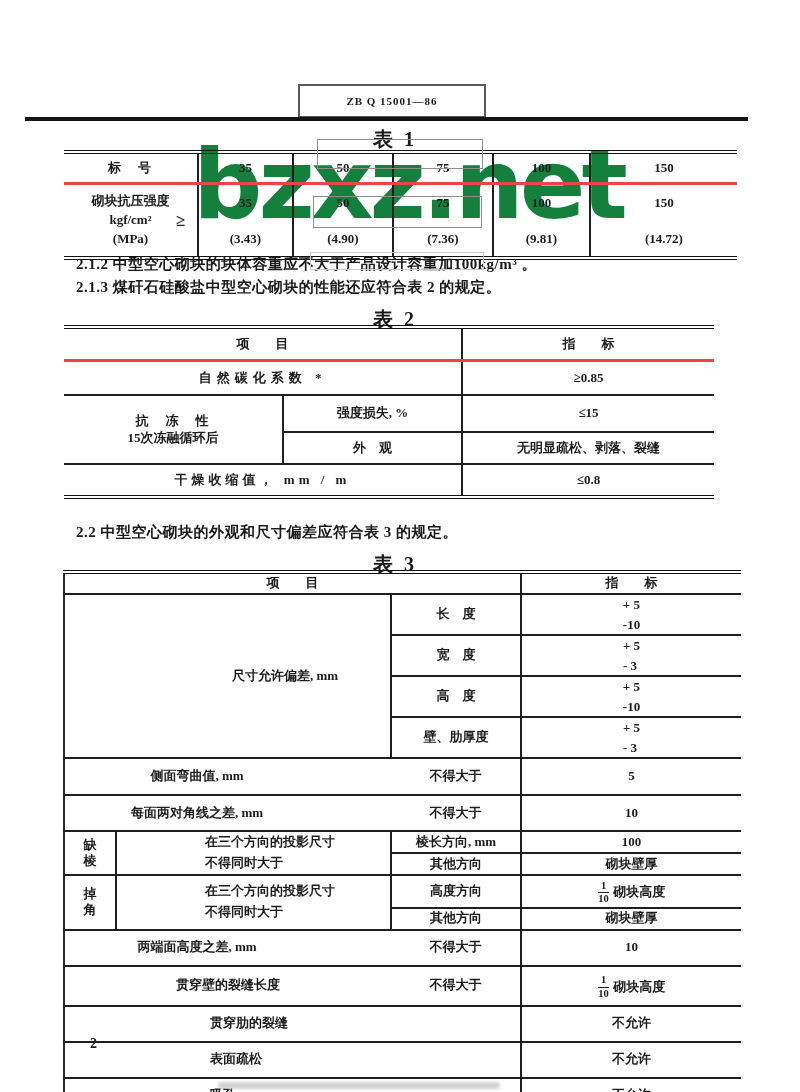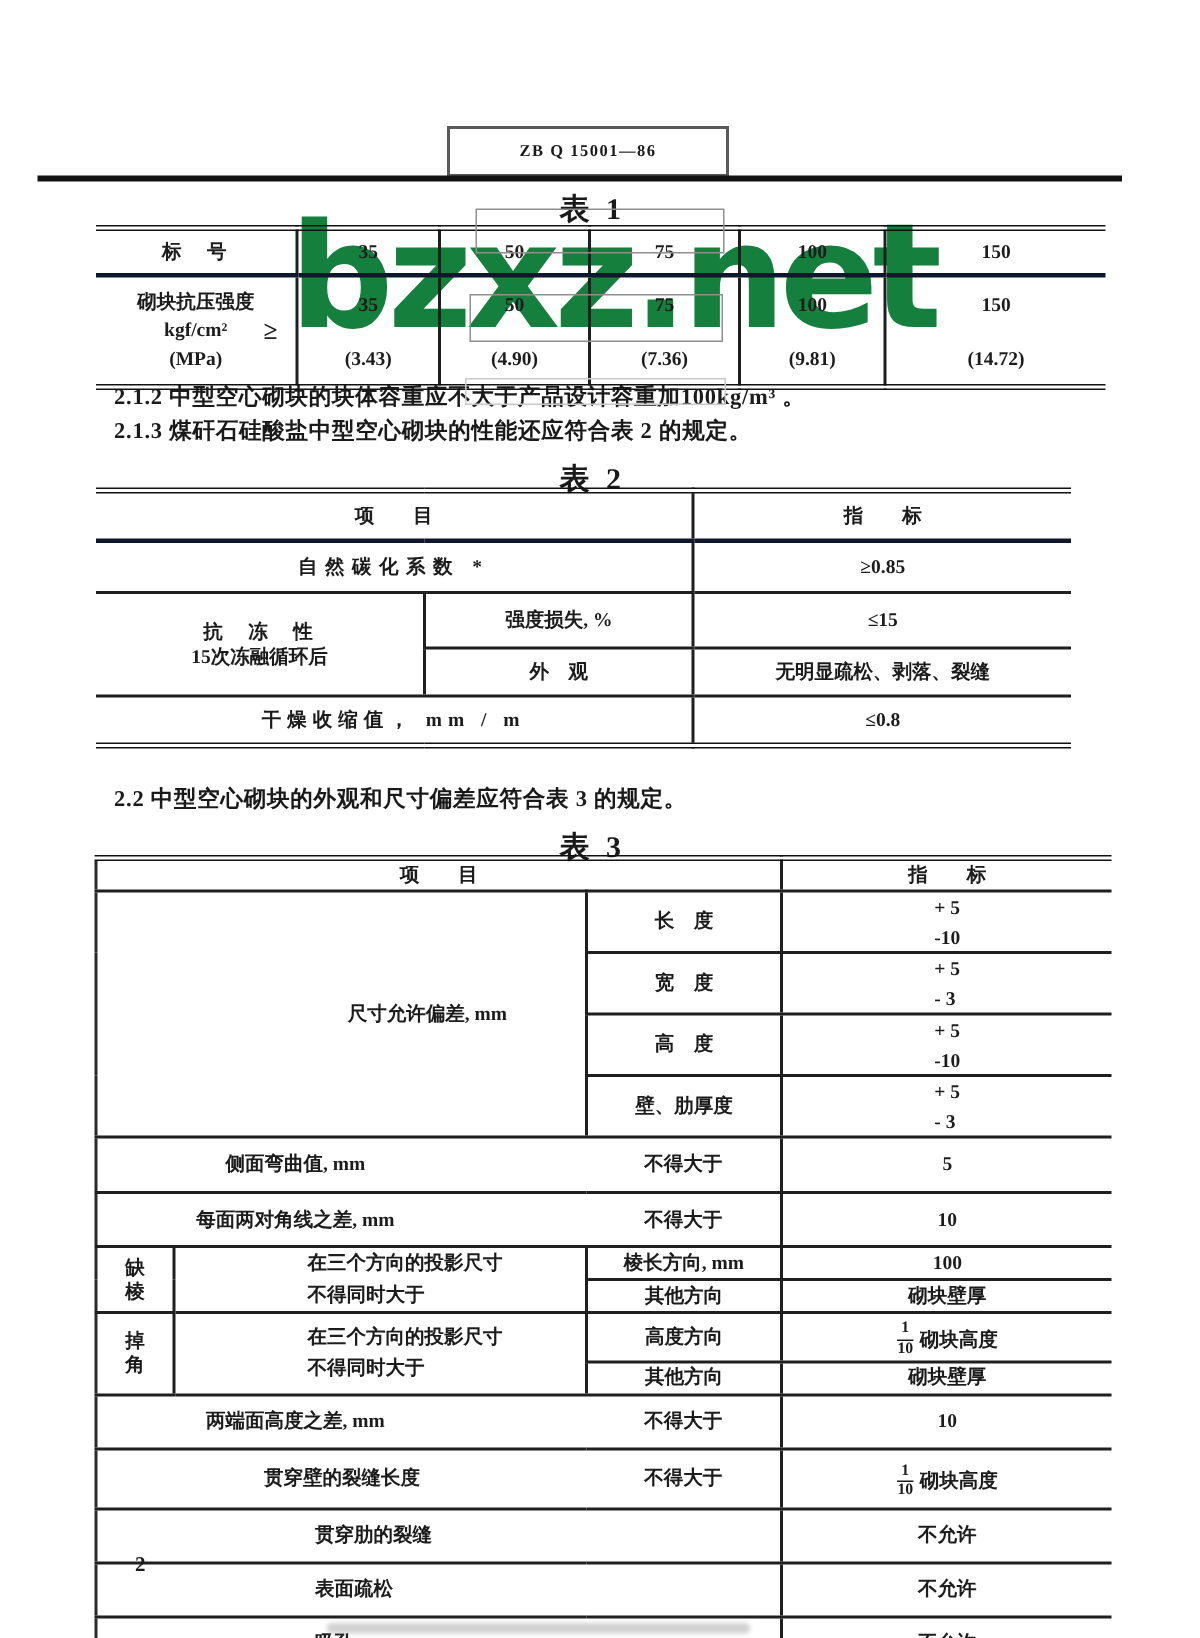--- a/index.html
+++ b/index.html
@@ -22,21 +22,21 @@
   }
   .header-rule{left:25px;top:117px;width:723px;height:4px;background:#131313;}
   .tcaption{left:0;width:790px;text-align:center;font-size:20px;font-weight:bold;letter-spacing:3px;}
   table{border-collapse:collapse;table-layout:fixed;z-index:1;position:absolute;background:transparent;}
   td{
     padding:0;vertical-align:middle;text-align:center;
     font-size:13px;font-weight:bold;color:#1c1c1c;line-height:1.25;
   }
   
   .bb{border-bottom:2px solid #1f1f1f;}
-  .bb3{border-bottom:3px solid #0f172a;margin-top:22px;}
+  .bb3{border-bottom:3px solid #ef4444;margin-top:22px;}
   .bl{border-left:2px solid #1f1f1f;}
   .tbl-t1{left:64px;top:150px;width:673px;border-top:4px double #111;border-bottom:4px double #111;}
   .tbl-t2{left:64px;top:325px;width:650px;border-top:4px double #111;border-bottom:4px double #111;}
   .tbl-t3{left:63px;top:570px;width:677px;border-top:4px double #111;border-bottom:4px double #111;border-left:2px solid #2a2a2a;}
   .h31{height:31px}.h66{height:75px}
   .h33{height:33px}.h35{height:35px}.h37{height:37px}.h32{height:32px}
   .h22{height:22px}.h40{height:40px}.h41{height:41px}.h36{height:36px}
   .h21{height:37px}.h20{height:36px}.h18{height:18px}.h55a{height:33px}.h55b{height:22px}
   .ls2{letter-spacing:2px}.ls4{letter-spacing:4px}.ls5{letter-spacing:5px}
   .strength-cell{position:relative;font-size:13px;line-height:1.45;}

